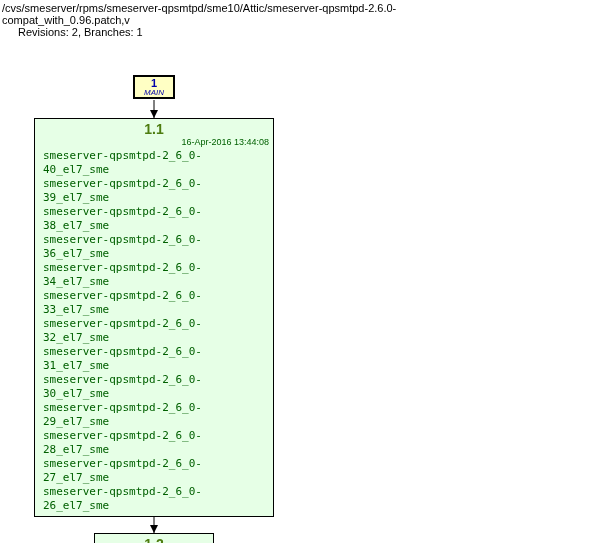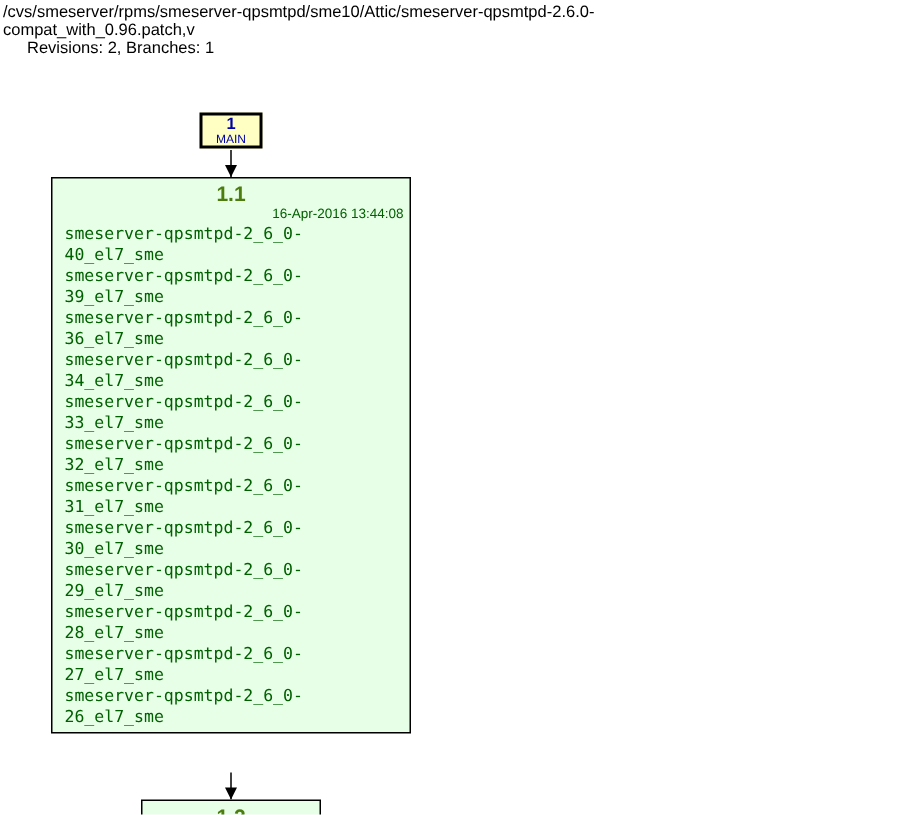--- a/index.html
+++ b/index.html
@@ -99,29 +99,30 @@
 
     <svg class="connector" width="608" height="543">
       <line x1="154" y1="60" x2="154" y2="78" stroke="#000" stroke-width="1"></line>
       <polygon points="154,78 150,70 158,70" fill="#000"></polygon>
       <line x1="154" y1="475" x2="154" y2="493" stroke="#000" stroke-width="1"></line>
       <polygon points="154,493 150,485 158,485" fill="#000"></polygon>
     </svg>
 
     <div class="node-box branch-box">
       <div style="font-weight:bold; line-height:10px; padding-top:1px;">1</div>
-      <div style="font-size:8px; line-height:9px;">MAIN</div>
+      <div style="font-size:8px; line-height:9px;font-style:italic;">MAIN</div>
     </div>
 
     <div class="node-box version-box-1">
       <div class="version-title">1.1</div>
       <div class="version-date">16-Apr-2016 13:44:08</div>
       <div class="tag-list" id="tag-list-1">
           <div>smeserver-qpsmtpd-2_6_0-40_el7_sme</div>
           <div>smeserver-qpsmtpd-2_6_0-39_el7_sme</div>
+          <div>smeserver-qpsmtpd-2_6_0-38_el7_sme</div>
           <div>smeserver-qpsmtpd-2_6_0-36_el7_sme</div>
           <div>smeserver-qpsmtpd-2_6_0-34_el7_sme</div>
           <div>smeserver-qpsmtpd-2_6_0-33_el7_sme</div>
           <div>smeserver-qpsmtpd-2_6_0-32_el7_sme</div>
           <div>smeserver-qpsmtpd-2_6_0-31_el7_sme</div>
           <div>smeserver-qpsmtpd-2_6_0-30_el7_sme</div>
           <div>smeserver-qpsmtpd-2_6_0-29_el7_sme</div>
           <div>smeserver-qpsmtpd-2_6_0-28_el7_sme</div>
           <div>smeserver-qpsmtpd-2_6_0-27_el7_sme</div>
           <div>smeserver-qpsmtpd-2_6_0-26_el7_sme</div>

